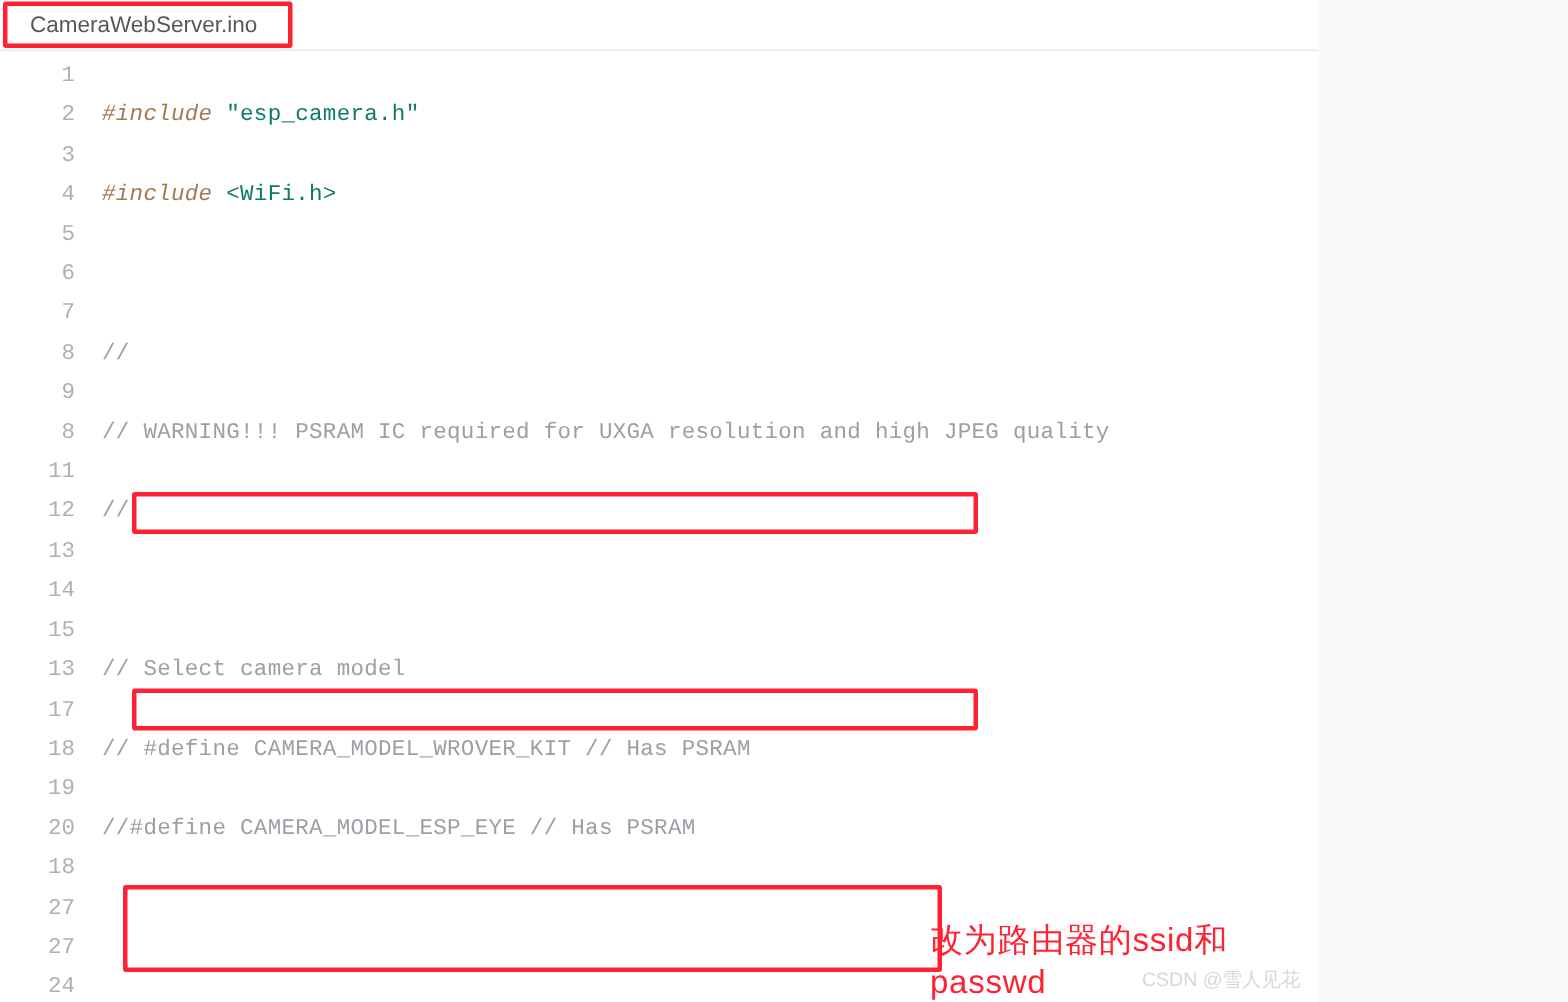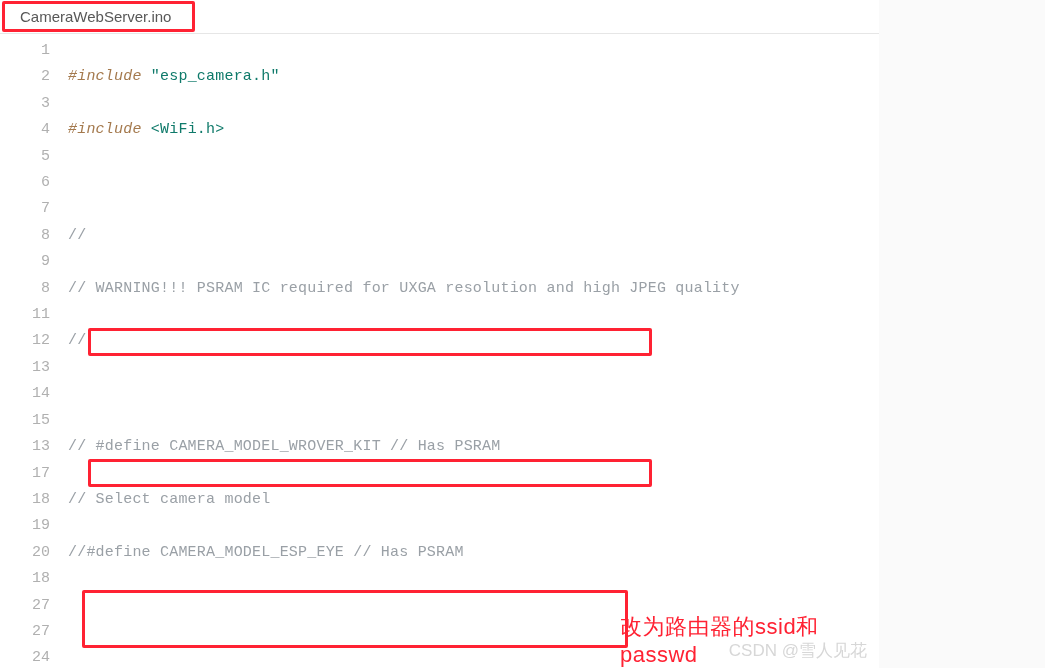--- a/index.html
+++ b/index.html
@@ -81,21 +81,21 @@
     font-family: "Microsoft YaHei", Arial, sans-serif;
     font-size: 22px;
     letter-spacing: 0.5px;
   }
   .watermark {
     position: absolute;
     right: 12px;
     bottom: 6px;
     color: #d7d7d7;
     font-family: Arial, sans-serif;
-    font-size: 17px;
+    font-size: 13px;
   }
 </style>
 </head>
 <body>
 
 <div class="container">
 
   <div class="tabbar">
     <div class="tab active">CameraWebServer.ino</div>
   </div>
@@ -130,22 +130,22 @@
     </div>
 
     <div class="code">
 <div><span class="pp">#include</span> <span class="st">"esp_camera.h"</span></div>
 <div><span class="pp">#include</span> <span class="st">&lt;WiFi.h&gt;</span></div>
 <div>&nbsp;</div>
 <div><span class="c">//</span></div>
 <div><span class="c">// WARNING!!! PSRAM IC required for UXGA resolution and high JPEG quality</span></div>
 <div><span class="c">//</span></div>
 <div>&nbsp;</div>
+<div><span class="c">// Select camera model</span></div>
 <div><span class="c">// #define CAMERA_MODEL_WROVER_KIT // Has PSRAM</span></div>
-<div><span class="c">// Select camera model</span></div>
 <div><span class="c">//#define CAMERA_MODEL_ESP_EYE // Has PSRAM</span></div>
 
 
 
 
 
 
 
 
 

